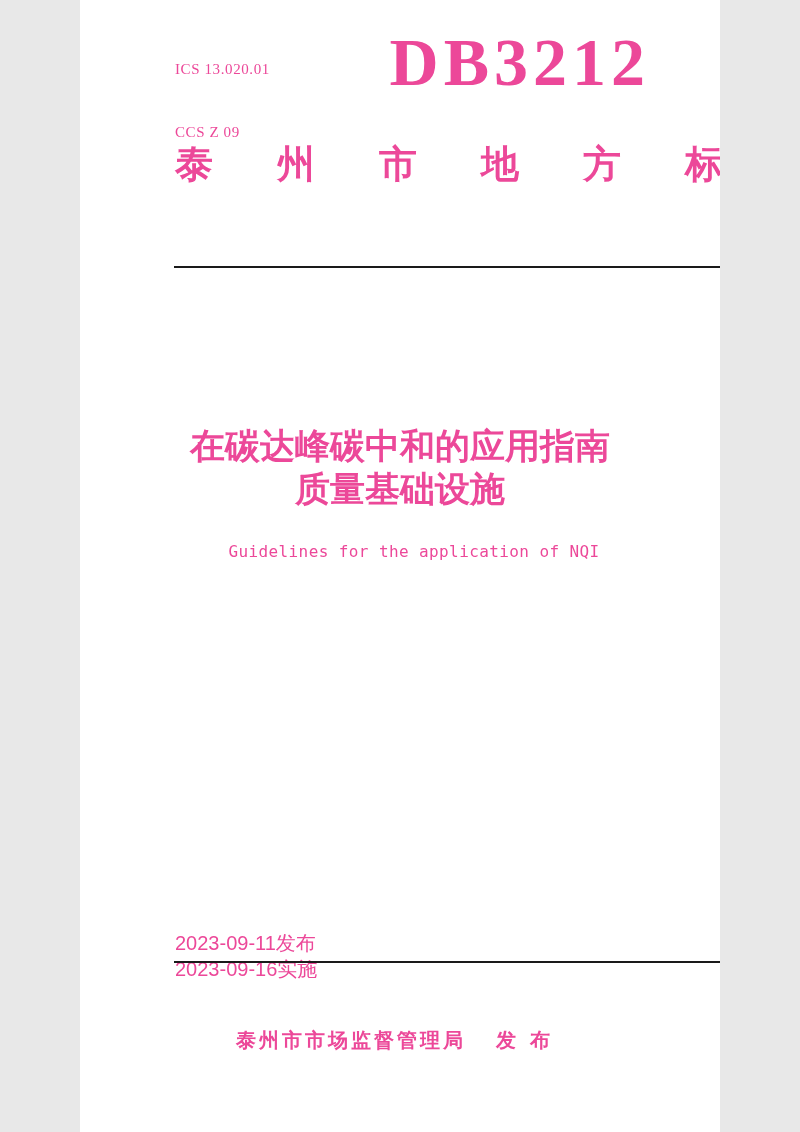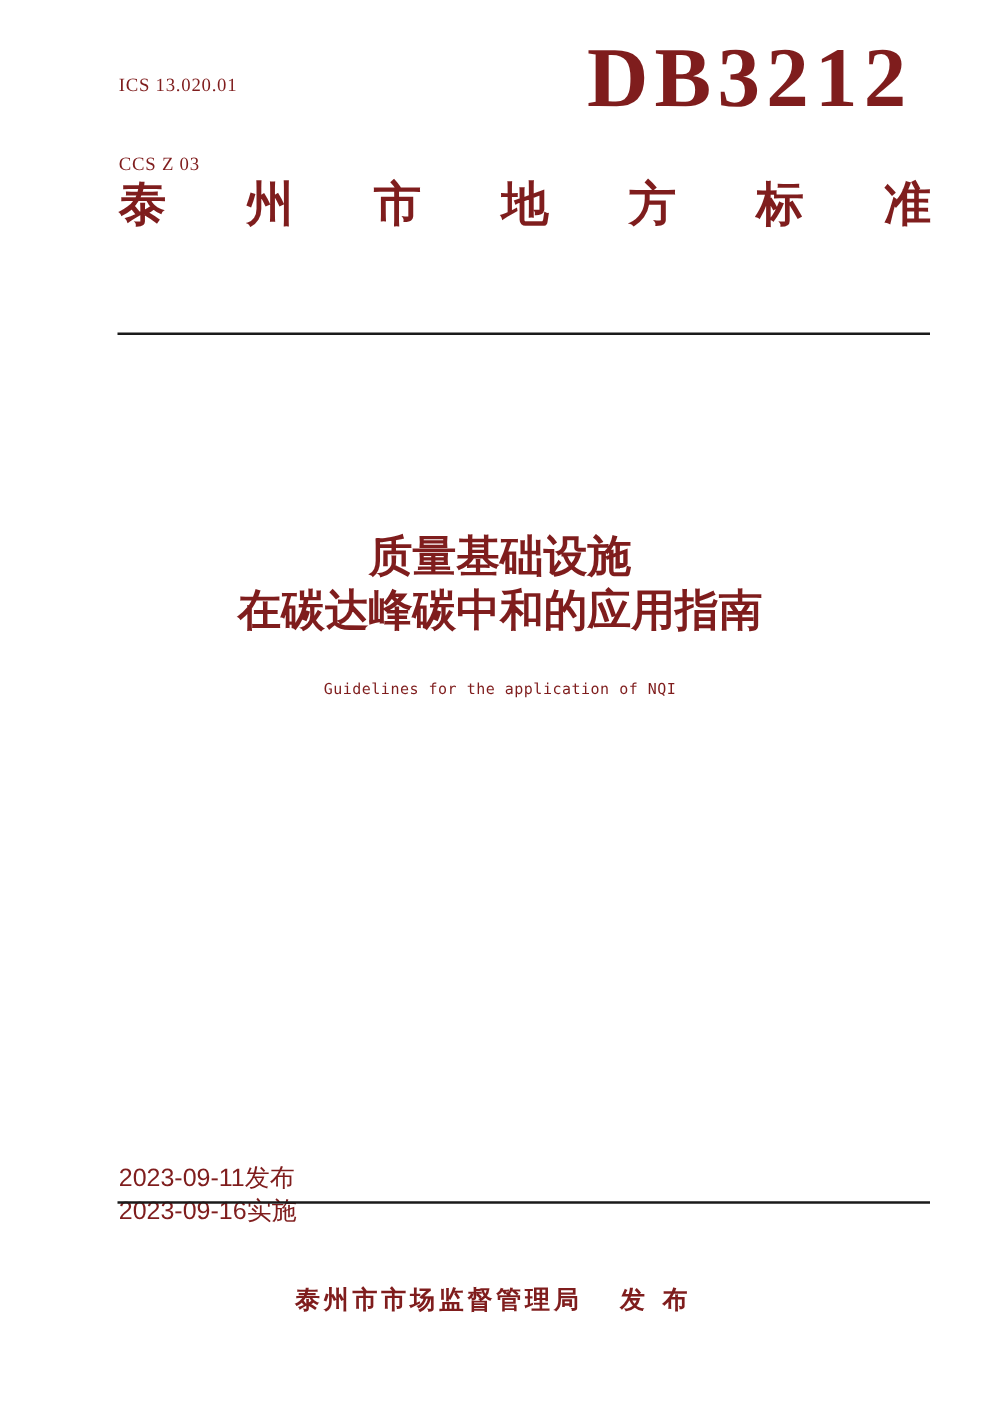--- a/index.html
+++ b/index.html
@@ -1,22 +1,22 @@
 <!DOCTYPE html>
 <html><head>
 <meta charset="utf-8">
 <style>
   html, body { margin: 0; padding: 0; background: #e8e8e8; }
   .page {
     position: relative;
-    width: 800px;
+    width: 640px;
     height: 1132px;
     margin: 0 auto;
     background: #ffffff;
-    color: #7f1d1d;
+    color: #ec4899;
     overflow: hidden;
     font-family: "Liberation Serif", serif;
   }
 
   
   .codes {
     position: absolute;
     left: 95px;
     top: 17px;
     font-family: "Liberation Serif", serif;
@@ -80,25 +80,25 @@
     text-align: center;
     font-family: "Liberation Sans", sans-serif;
     font-weight: 700;
     font-size: 35px;
     line-height: 43px;
   }
 
   .en-block {
     position: absolute;
     top: 538px;
-    left: 0;
+    left: 14px;
     width: 100%;
     text-align: center;
     font-family: "DejaVu Sans Mono", monospace;
-    font-size: 12px;
+    font-size: 16px;
     letter-spacing: 0.4px;
     line-height: 27px;
   }
 
   .date-row {
     position: absolute;
     left: 95px;
     top: 930px;
     width: 648px;
     display: flex;
@@ -123,41 +123,41 @@
   .publisher-name { letter-spacing: 3px; }
   .publish-label { letter-spacing: 14px; margin-left: 30px; }
 </style>
 </head>
 <body>
 
 <div class="page">
 
   <div class="codes">
     <div>ICS 13.020.01</div>
-    <div>CCS Z 03</div>
+    <div>CCS Z 09</div>
   </div>
 
   <div class="db-logo">DB3212</div>
 
   <div class="org-row">
     <span>泰</span>
     <span>州</span>
     <span>市</span>
     <span>地</span>
     <span>方</span>
     <span>标</span>
     <span>准</span>
   </div>
 
 
   <div class="rule rule-top"></div>
 
   <div class="title-block">
+    <div>在碳达峰碳中和的应用指南</div>
     <div>质量基础设施</div>
-    <div>在碳达峰碳中和的应用指南</div>
   </div>
 
   <div class="en-block">
     <div>Guidelines for the application of NQI</div>
   </div>
 
   <div class="date-row">
     <span>2023-09-11发布</span>
     <span>2023-09-16实施</span>
   </div>

